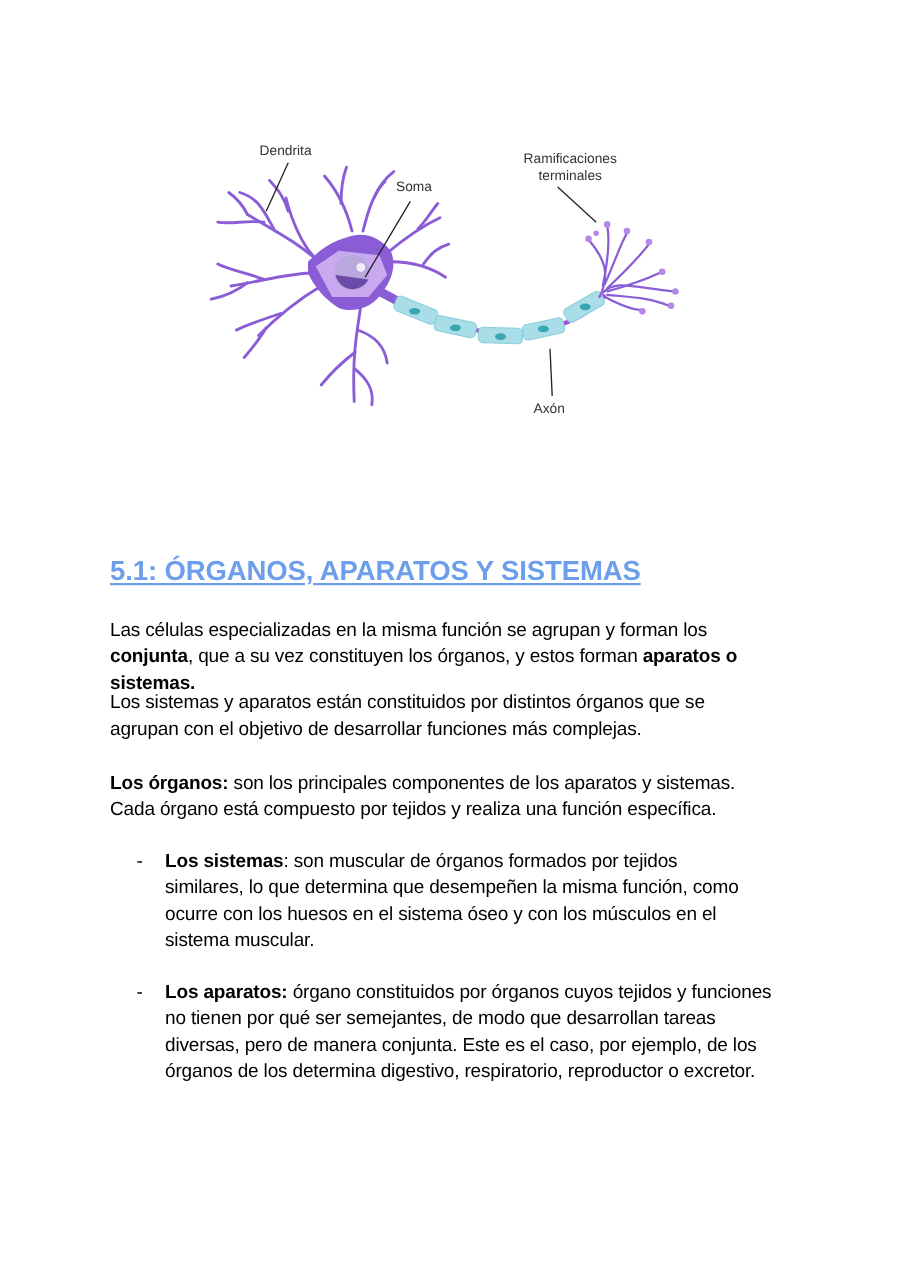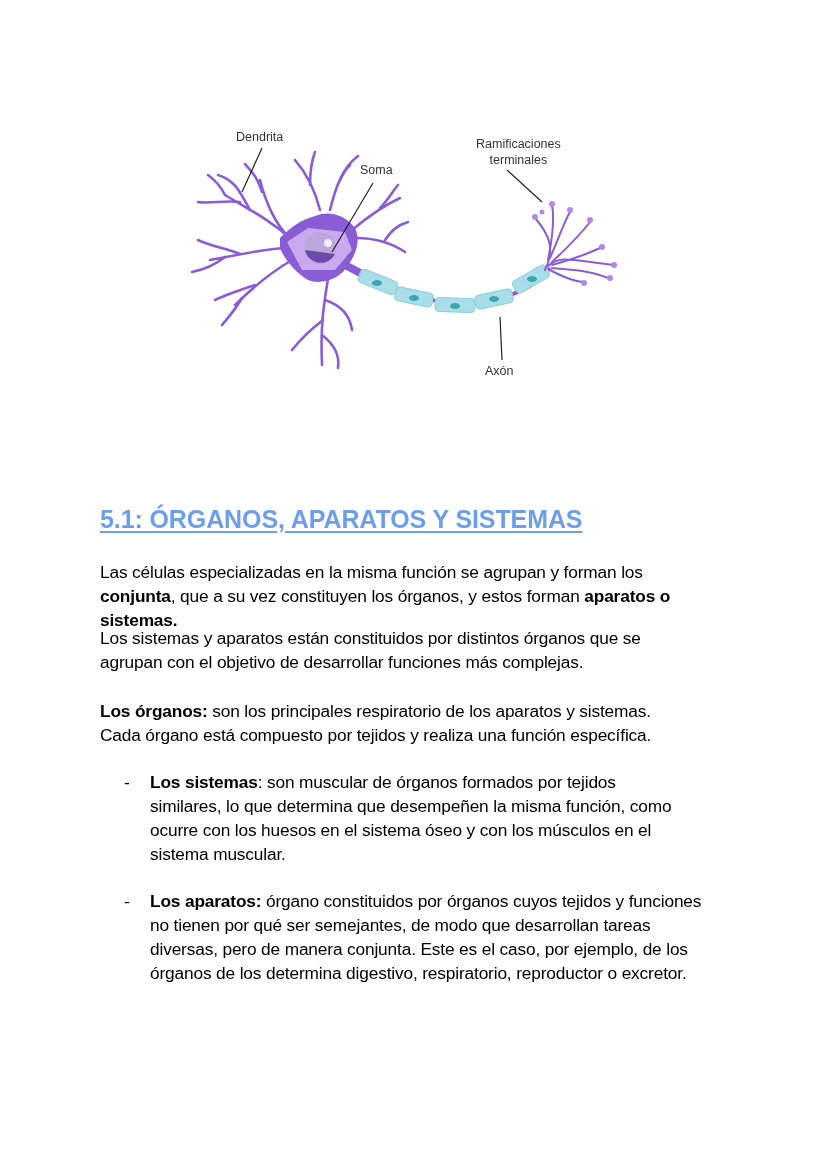--- a/index.html
+++ b/index.html
@@ -120,21 +120,21 @@
   <span class="line"><b>conjunta</b><span>, que a su vez constituyen los órganos, y estos forman </span><b>aparatos o</b></span>
   <span class="line"><b>sistemas.</b></span>
 </div>
 
 <div class="para" style="top:626px;">
   <span class="line">Los sistemas y aparatos están constituidos por distintos órganos que se</span>
   <span class="line">agrupan con el objetivo de desarrollar funciones más complejas.</span>
 </div>
 
 <div class="para" style="top:699px;">
-  <span class="line"><b>Los órganos:</b><span> son los principales respiratorio de los aparatos y sistemas.</span></span>
+  <span class="line"><b>Los órganos:</b><span> son los principales componentes de los aparatos y sistemas.</span></span>
   <span class="line">Cada órgano está compuesto por tejidos y realiza una función específica.</span>
 </div>
 
 <div class="bullet" style="top:770px;">
   <span class="dash">-</span>
   <div class="btext">
     <span class="line"><b>Los sistemas</b><span>: son muscular de órganos formados por tejidos</span></span>
     <span class="line">similares, lo que determina que desempeñen la misma función, como</span>
     <span class="line">ocurre con los huesos en el sistema óseo y con los músculos en el</span>
     <span class="line">sistema muscular.</span>

